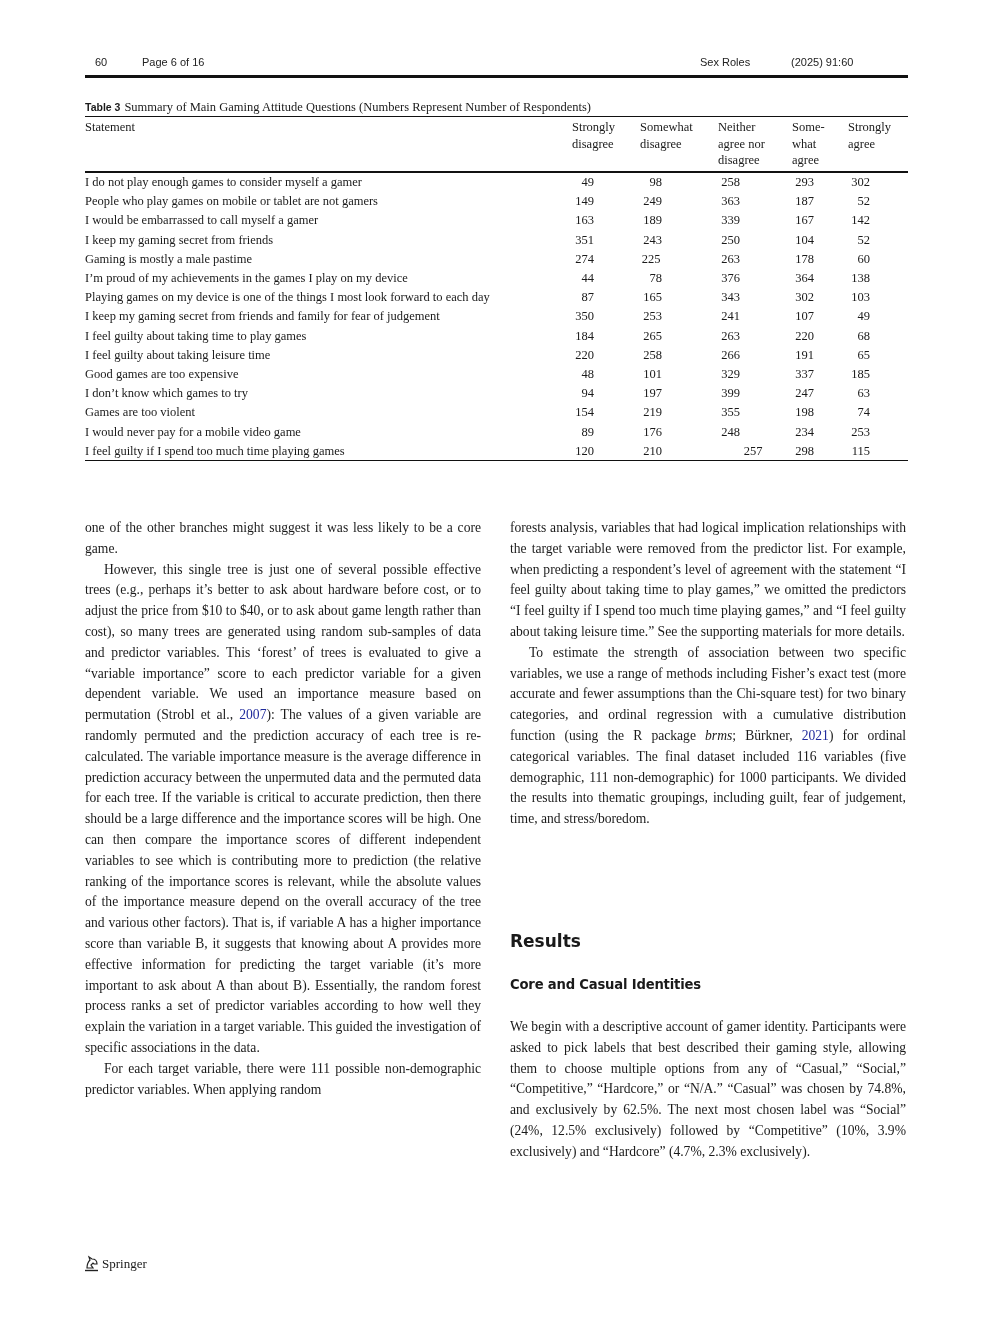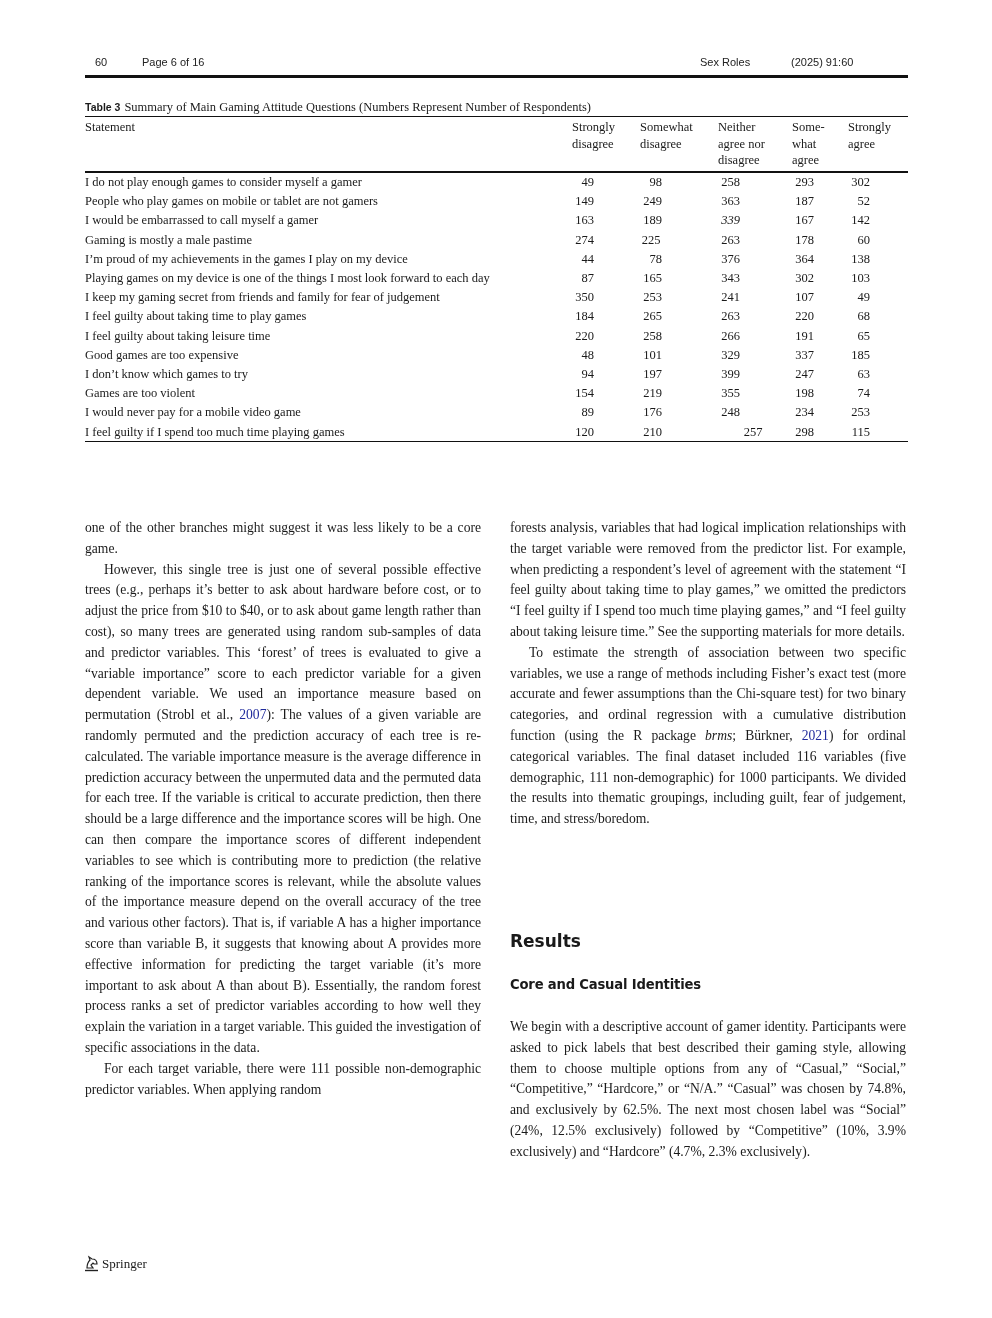--- a/index.html
+++ b/index.html
@@ -96,23 +96,31 @@
           <td><span style="display: inline-block; width: 22px; text-align: right;">149</span></td>
           <td><span style="display: inline-block; width: 22px; text-align: right;">249</span></td>
           <td><span style="display: inline-block; width: 22px; text-align: right;">363</span></td>
           <td><span style="display: inline-block; width: 22px; text-align: right;">187</span></td>
           <td><span style="display: inline-block; width: 22px; text-align: right;">52</span></td>
         </tr>
         <tr>
           <td style="padding-right: 14px;">I would be embarrassed to call myself a gamer</td>
           <td><span style="display: inline-block; width: 22px; text-align: right;">163</span></td>
           <td><span style="display: inline-block; width: 22px; text-align: right;">189</span></td>
-          <td><span style="display: inline-block; width: 22px; text-align: right; font-style: italic;">339</span></td>
+          <td><span style="display: inline-block; width: 22px; text-align: right;">339</span></td>
           <td><span style="display: inline-block; width: 22px; text-align: right;">167</span></td>
           <td><span style="display: inline-block; width: 22px; text-align: right;">142</span></td>
+        </tr>
+        <tr>
+          <td style="padding-right: 14px;">I keep my gaming secret from friends</td>
+          <td><span style="display: inline-block; width: 22px; text-align: right;">351</span></td>
+          <td><span style="display: inline-block; width: 22px; text-align: right;">243</span></td>
+          <td><span style="display: inline-block; width: 22px; text-align: right;">250</span></td>
+          <td><span style="display: inline-block; width: 22px; text-align: right;">104</span></td>
+          <td><span style="display: inline-block; width: 22px; text-align: right;">52</span></td>
         </tr>
         <tr>
           <td style="padding-right: 14px;">Gaming is mostly a male pastime</td>
           <td><span style="display: inline-block; width: 22px; text-align: right;">274</span></td>
           <td><span style="display: inline-block; width: 22px; text-align: center;">225</span></td>
           <td><span style="display: inline-block; width: 22px; text-align: right;">263</span></td>
           <td><span style="display: inline-block; width: 22px; text-align: right;">178</span></td>
           <td><span style="display: inline-block; width: 22px; text-align: right;">60</span></td>
         </tr>
         <tr>

